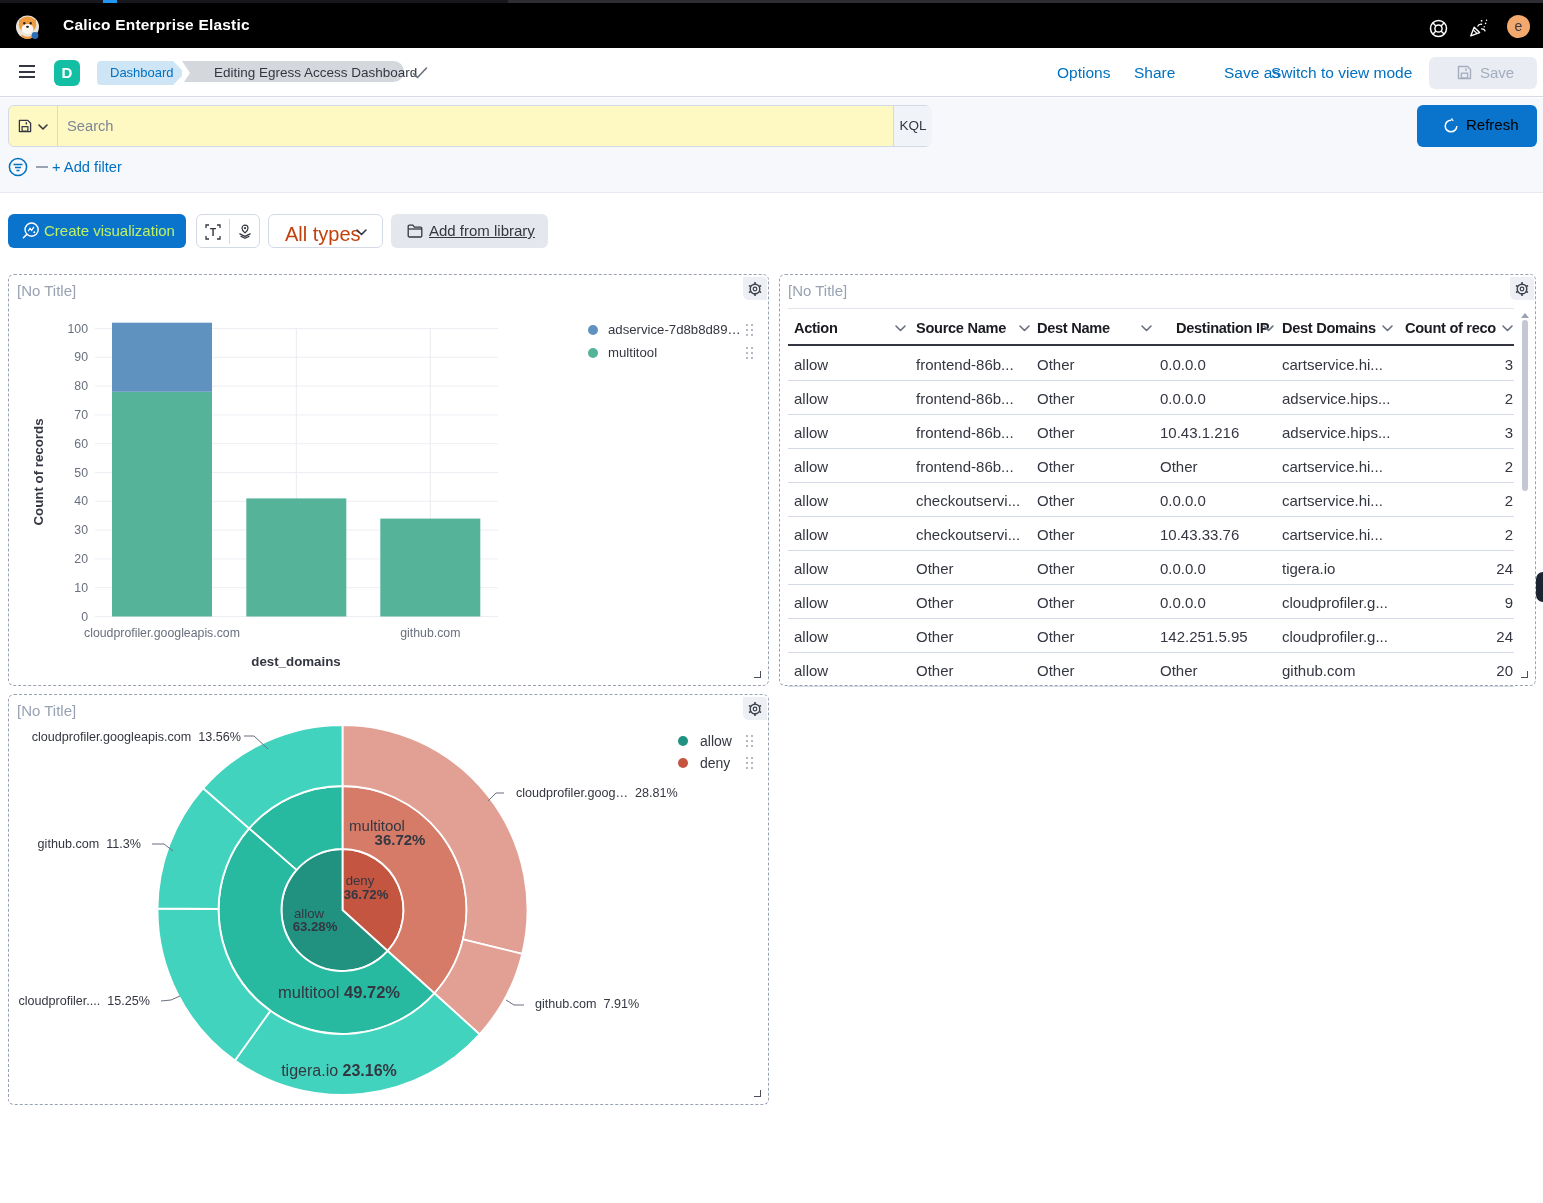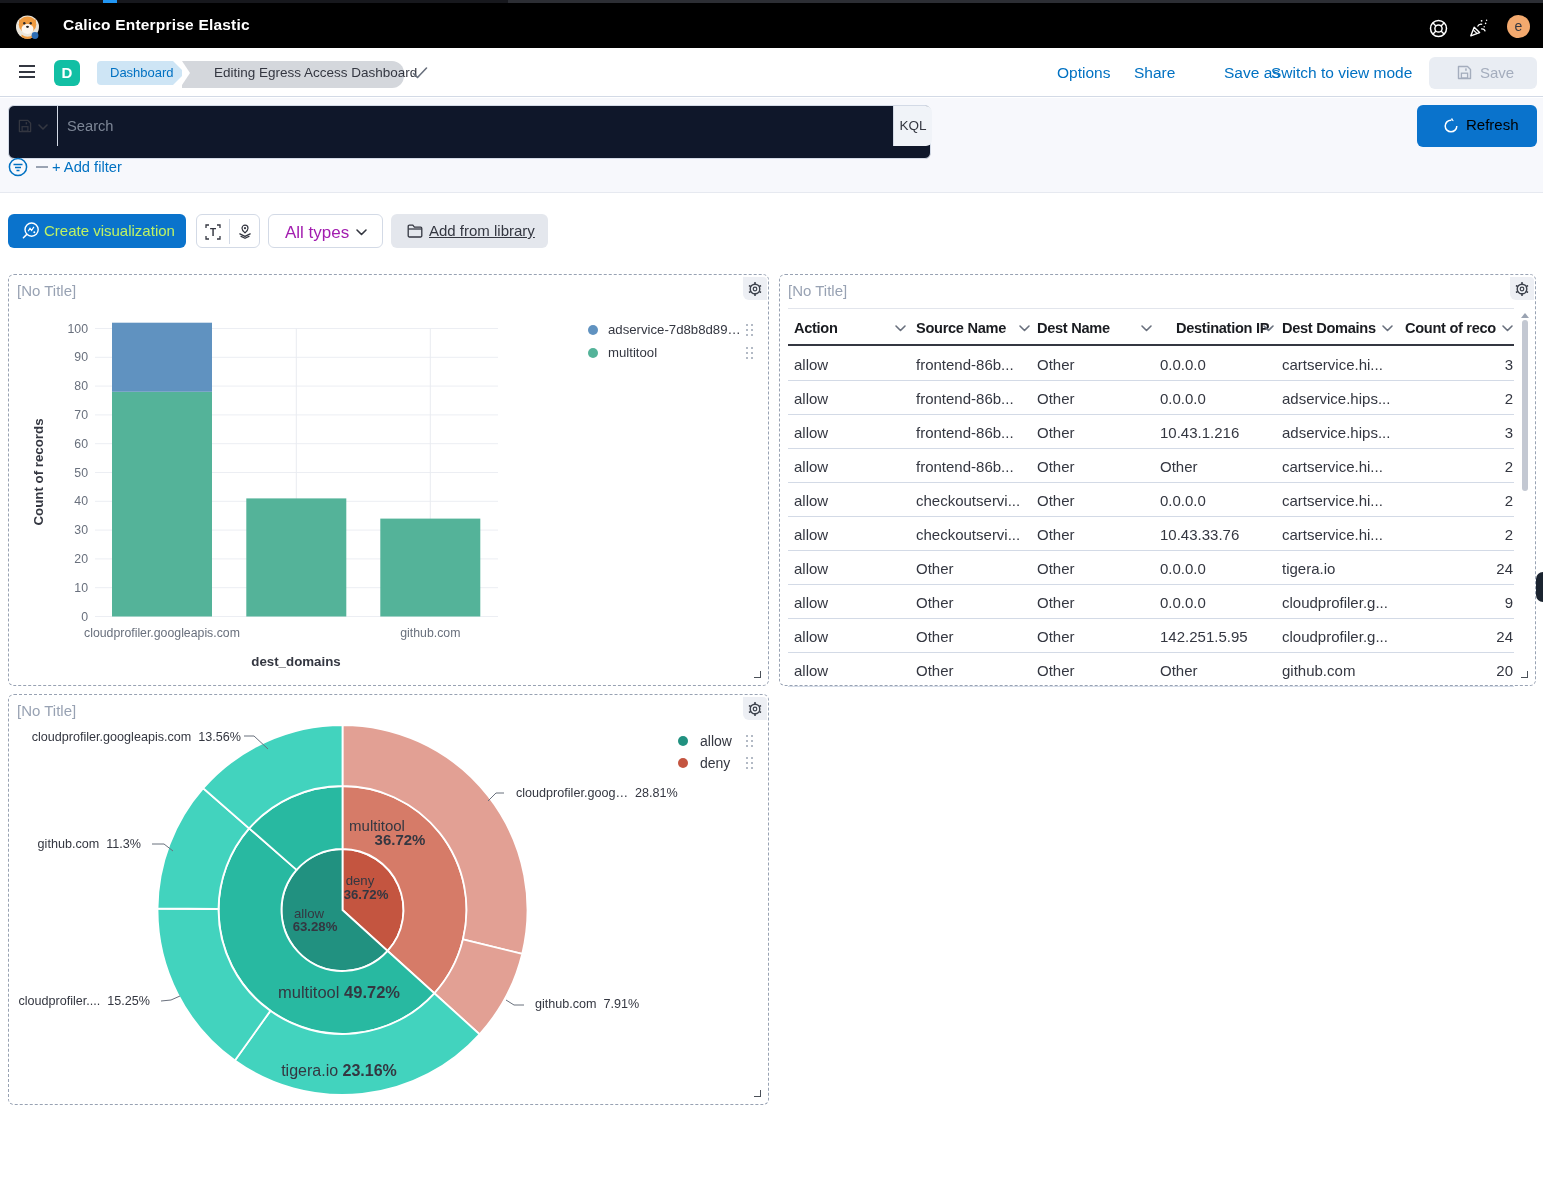--- a/index.html
+++ b/index.html
@@ -76,42 +76,42 @@
   <div class="abs" style="left:19px;top:17px;width:16px;height:14px;">
     <div class="abs" style="left:0;top:0;width:16px;height:2px;background:#343741;"></div>
     <div class="abs" style="left:0;top:5.5px;width:16px;height:2px;background:#343741;"></div>
     <div class="abs" style="left:0;top:11px;width:16px;height:2px;background:#343741;"></div>
   </div>
   <div class="abs" style="left:54px;top:12px;width:26px;height:26px;border-radius:6px;background:#12bfa4;color:#fff;font-weight:bold;font-size:15px;text-align:center;line-height:26px;">D</div>
 
   <div class="abs" style="left:97px;top:13px;width:76px;height:24px;background:#cee5f5;border-radius:4px 0 0 4px;font-size:13px;color:#0071c2;font-weight:500;line-height:24px;padding-left:13px;white-space:nowrap;">Dashboard</div>
   <div class="abs" style="left:173px;top:13px;width:0;height:0;border-top:12px solid transparent;border-bottom:12px solid transparent;border-left:12px solid #cee5f5;"></div>
 
-  <div class="abs" style="left:182px;top:13px;width:222px;height:27px;background:#d4d7dc;border-radius:0 12px 12px 0;font-size:13.5px;color:#343741;line-height:24px;padding-left:32px;white-space:nowrap;">Editing Egress Access Dashboard</div>
+  <div class="abs" style="left:182px;top:13px;width:222px;height:21px;background:#d4d7dc;border-radius:0 12px 12px 0;font-size:13.5px;color:#343741;line-height:24px;padding-left:32px;white-space:nowrap;">Editing Egress Access Dashboard</div>
   <div class="abs" style="left:182px;top:13px;width:0;height:0;border-top:12px solid transparent;border-bottom:12px solid transparent;border-left:8px solid #fff;"></div>
   <svg class="abs" style="left:412px;top:18px;" width="16" height="14" viewBox="0 0 16 14">
       <polyline points="1.5,7.5 5.5,11.5 14.5,2" fill="none" stroke="#69707d" stroke-width="1.6" stroke-linecap="round" stroke-linejoin="round"></polyline>
     </svg>
   <div class="abs bluelink" style="left:1057px;top:16px;font-size:15.5px;">Options</div>
   <div class="abs bluelink" style="left:1134px;top:16px;font-size:15.5px;">Share</div>
   <div class="abs bluelink" style="left:1196px;top:16px;font-size:15.5px;margin-left:28px;">Save as</div>
   <div class="abs bluelink" style="left:1271px;top:16px;font-size:15.5px;">Switch to view mode</div>
   <div class="abs" style="left:1429px;top:9px;width:108px;height:32px;background:#e9edf3;border-radius:6px;">
     <svg class="abs" style="left:28px;top:8px;" width="15" height="15" viewBox="0 0 15 15">
         <path d="M1.5 1.5 h9 l3 3 v9 h-12 Z" fill="none" stroke="#a4adbd" stroke-width="1.4" stroke-linejoin="round"></path>
         <rect x="4.4" y="8.2" width="6.2" height="4.8" fill="none" stroke="#a4adbd" stroke-width="1.3"></rect>
         <rect x="8.2" y="3.4" width="1.5" height="2.4" fill="#a4adbd"></rect>
       </svg>
     <div class="abs" style="left:51px;top:7px;font-size:15px;color:#a4adbd;font-weight:500;">Save</div>
   </div>
 </div>
 
 <div class="abs" style="left:0;top:98px;width:1543px;height:95px;background:#f7f8fc;border-bottom:1px solid #e6e9f0;">
 
-  <div class="abs" style="left:8px;top:7px;width:923px;height:54px;background:#0f172a;border:1px solid #d3dae6;border-radius:6px;">
+  <div class="abs" style="left:8px;top:7px;width:923px;height:42px;background:#fef9c3;border:1px solid #d3dae6;border-radius:6px;">
     <div class="abs" style="left:0;top:0;width:49px;height:40px;border-right:1px solid #d3dae6;">
       <svg class="abs" style="left:9px;top:13px;" width="14" height="14" viewBox="0 0 15 15">
           <path d="M1.5 1.5 h9 l3 3 v9 h-12 Z" fill="none" stroke="#343741" stroke-width="1.4" stroke-linejoin="round"></path>
           <rect x="4.4" y="8.2" width="6.2" height="4.8" fill="none" stroke="#343741" stroke-width="1.3"></rect>
           <rect x="8.2" y="3.4" width="1.5" height="2.4" fill="#343741"></rect>
         </svg>
       <svg class="abs" style="left:28px;top:17px;" width="12" height="8" viewBox="0 0 12 8">
           <polyline points="2,2 6,6 10,2" class="chev" style="stroke:#343741;"></polyline>
         </svg>
     </div>
@@ -159,21 +159,21 @@
     <text x="8" y="11.8" text-anchor="middle" style="font-size:10px;font-weight:bold;fill:#343741;">T</text>
   </svg>
   <svg class="abs" style="left:40px;top:9px;" width="16" height="16" viewBox="0 0 16 16">
     <polyline points="2.4,9.6 8,12.4 13.6,9.6" fill="none" stroke="#343741" stroke-width="1.2" stroke-linejoin="round"></polyline>
     <polyline points="3.6,12.1 8,14.3 12.4,12.1" fill="none" stroke="#343741" stroke-width="1.2" stroke-linejoin="round"></polyline>
     <path d="M8 1.2 a3 3 0 0 1 3 3 c0 2.2 -3 4.7 -3 4.7 s-3 -2.5 -3 -4.7 a3 3 0 0 1 3 -3 Z" fill="#fff" stroke="#343741" stroke-width="1.2"></path>
     <circle cx="8" cy="4.2" r="1.1" fill="#343741"></circle>
   </svg>
 </div>
 <div class="abs" style="left:268px;top:214px;width:115px;height:34px;background:#fff;border:1px solid #d3dae6;border-radius:6px;">
-  <div class="abs" style="left:16px;top:8px;font-size:17px;color:#a21caf;">All types</div>
+  <div class="abs" style="left:16px;top:8px;font-size:20px;color:#c2410c;">All types</div>
   <svg class="abs" style="left:86px;top:13px;" width="13" height="9" viewBox="0 0 13 9">
       <polyline points="2,2 6.5,6.5 11,2" class="chev" style="stroke:#343741;"></polyline>
     </svg>
 </div>
 <div class="abs" style="left:391px;top:214px;width:157px;height:34px;background:#e4e7ed;border-radius:6px;">
   <svg class="abs" style="left:16px;top:9px;" width="16" height="16" viewBox="0 0 16 16">
       <path d="M1.2 3.4 a1.2 1.2 0 0 1 1.2 -1.2 h3.4 l1.6 2 h6.2 a1.2 1.2 0 0 1 1.2 1.2 v7.4 a1.2 1.2 0 0 1 -1.2 1.2 h-11.2 a1.2 1.2 0 0 1 -1.2 -1.2 Z" fill="none" stroke="#343741" stroke-width="1.3"></path>
       <line x1="1.4" y1="6" x2="14.6" y2="6" stroke="#343741" stroke-width="1.3"></line>
     </svg>
   <div class="abs" style="left:38px;top:8px;font-size:15px;font-weight:500;color:#343741;text-decoration:underline;">Add from library</div>

